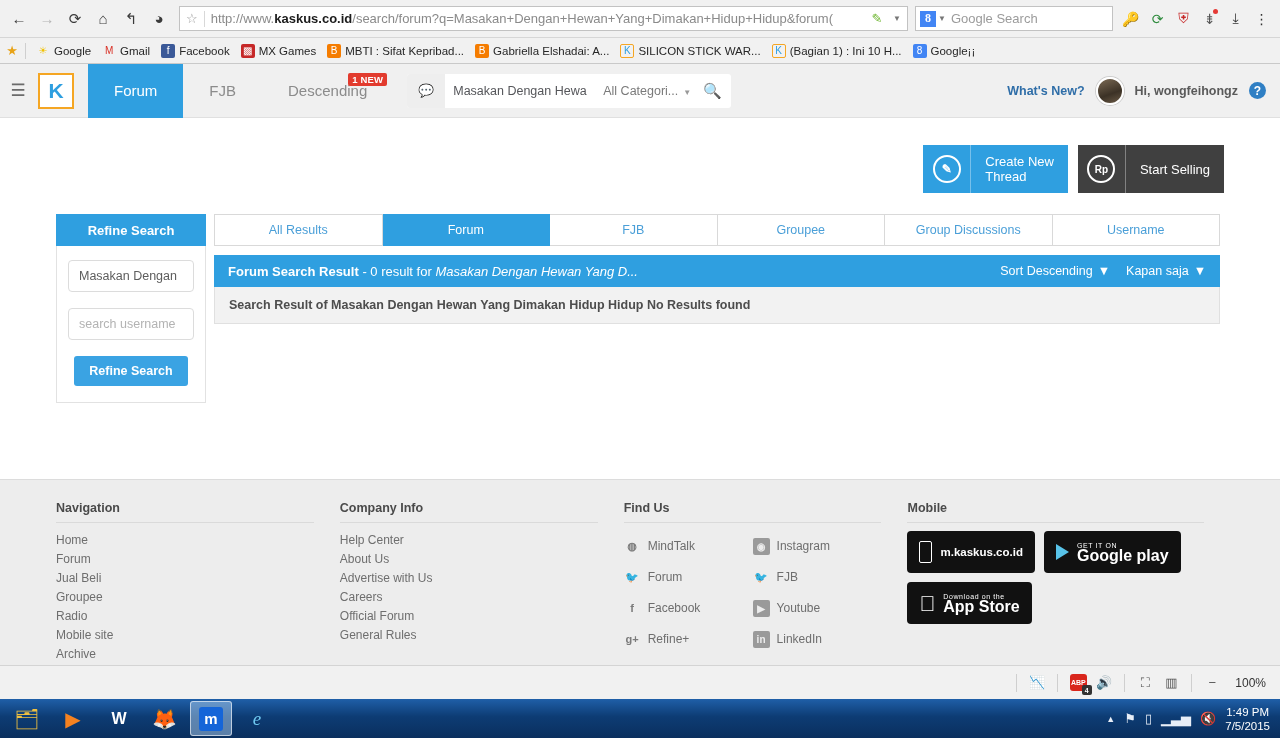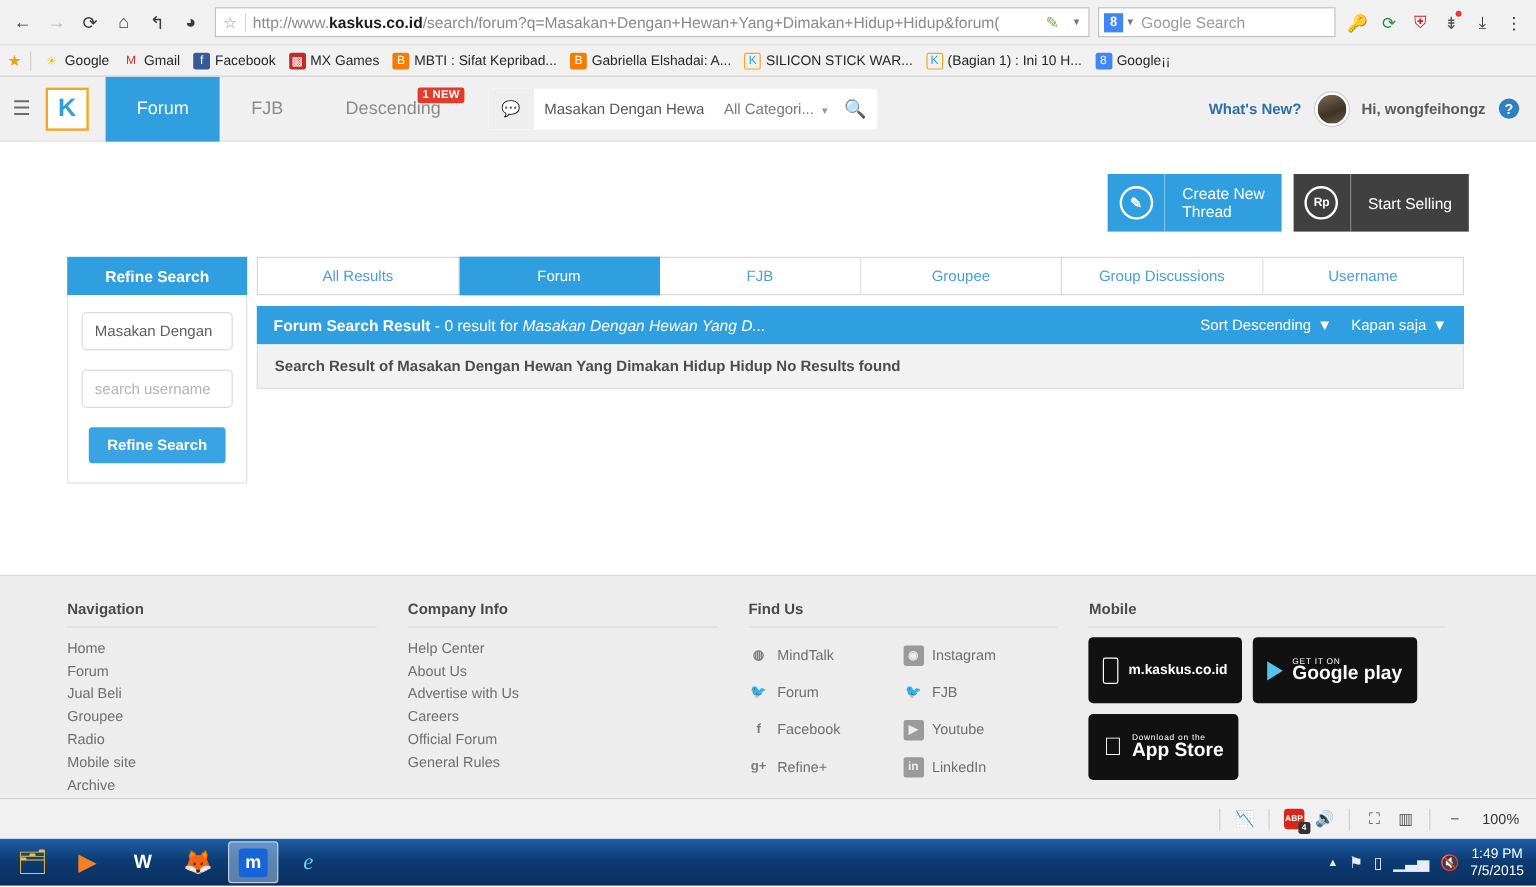--- a/index.html
+++ b/index.html
@@ -198,21 +198,21 @@
   .fcol a { display: block; font-size: 12px; color: #6e6e6e; text-decoration: none; line-height: 19px; cursor: pointer; }
   .social { display: flex; flex-wrap: wrap; }
   .social a { width: 50%; display: flex; align-items: center; gap: 7px; line-height: 31px; }
   .sico {
     width: 17px; height: 17px; flex: none; display: flex; align-items: center;
     justify-content: center; font-size: 11px; color: #7b7b7b; font-weight: 700;
   }
   .sico.sq { background: #9a9a9a; color: #ededed; border-radius: 2px; font-size: 10px; }
   .badges { display: flex; flex-wrap: wrap; gap: 9px; }
   .sbadge {
-    background: #111; color: #fff; border-radius: 4px; height: 55px;
+    background: #111; color: #fff; border-radius: 4px; height: 42px;
     display: flex; align-items: center; padding: 0 12px; gap: 8px; cursor: pointer;
   }
   .sbadge .bt { font-size: 11.5px; font-weight: 700; white-space: nowrap; }
   .sbadge .small { font-size: 7px; letter-spacing: .6px; display: block; font-weight: 400; }
   .sbadge .big { font-size: 16px; font-weight: 700; line-height: 14px; display: block; }
   .phone-ic { width: 13px; height: 22px; border: 1.5px solid #fff; border-radius: 2px; }
   .apple-ic { font-size: 21px; line-height: 21px; }
   .play-tri {
     width: 0; height: 0; border-left: 13px solid #58c3e8;
     border-top: 8px solid transparent; border-bottom: 8px solid transparent;

